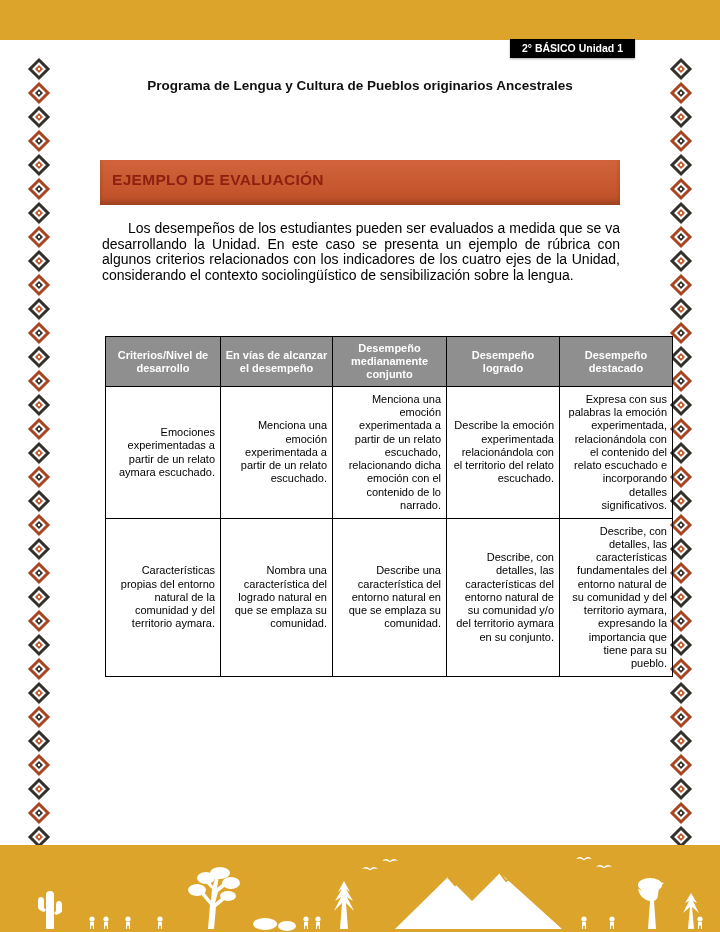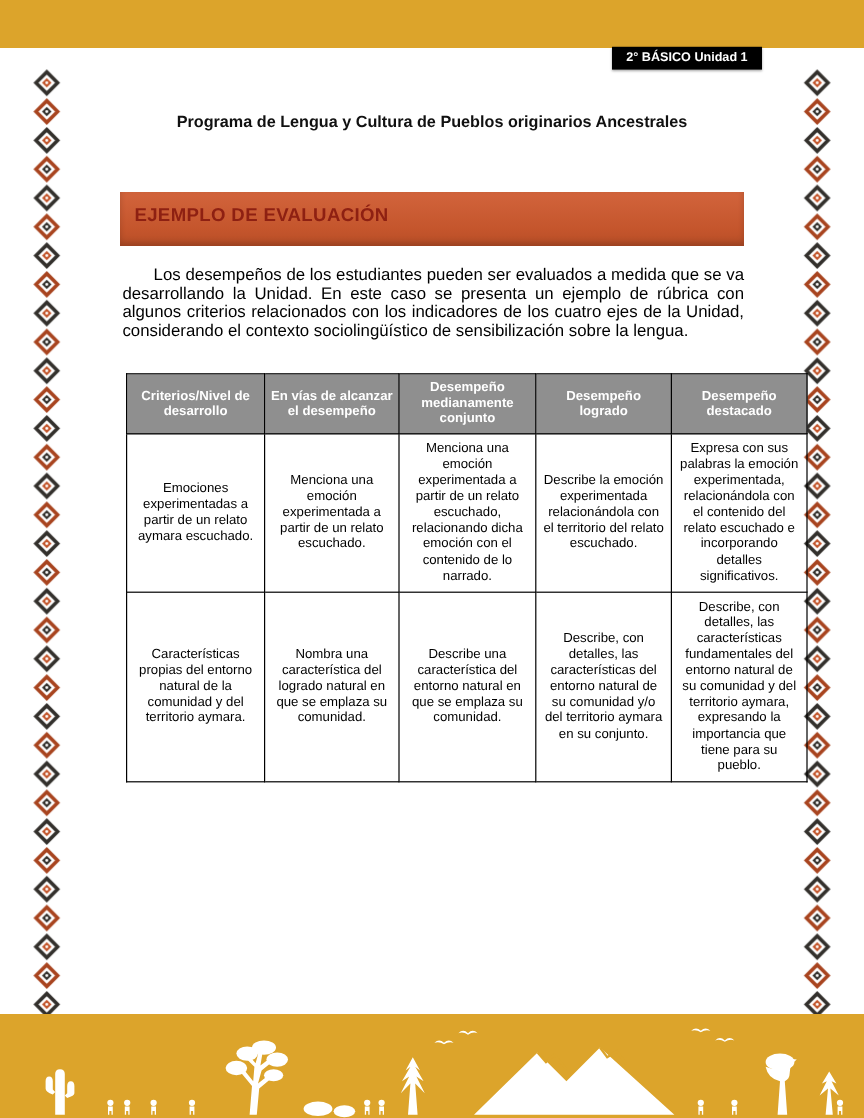--- a/index.html
+++ b/index.html
@@ -24,54 +24,54 @@
     white-space:nowrap;
   }
 
   .orn { position:absolute; top:57px; width:24px; height:788px; }
   .orn-left  { left:27px; }
   .orn-right { right:27px; }
 
   .title {
     position:absolute; top:76px; left:80px; width:560px;
     text-align:center; font-size:13.5px; font-weight:bold;
-    line-height:20px; color:#111;margin-top:16px;
+    line-height:20px; color:#111;
   }
 
   .section-bar {
     position:absolute; top:160px; left:100px; width:520px; height:45px;
     background:linear-gradient(180deg,#D2643C 0%, #C4552C 70%, #B84E27 100%);
     box-shadow:inset 0 -3px 5px rgba(0,0,0,0.18);
   }
   .section-bar h2 {
     font-family:Liberation Sans, sans-serif;
     font-size:15.5px; font-weight:bold; color:#8E2012;
     padding:11px 0 0 12px; letter-spacing:.3px;
   }
 
   .intro {
     position:absolute; top:221px; left:102px; width:518px;
     font-size:14px; line-height:15.5px; color:#000;
     text-align:justify; text-indent:26px;
   }
 
   table.rubric {
-    position:absolute; top:311px; left:105px; width:567px;
+    position:absolute; top:336px; left:105px; width:567px;
     border-collapse:collapse; table-layout:fixed;
   }
   .rubric th, .rubric td { border:1px solid #000; }
   .rubric th {
     background:#8F8F8F; color:#fff;
     font-size:11px; font-weight:bold; text-align:center;
     padding:5px 4px; height:50px; vertical-align:middle;
     line-height:13px;
   }
   .rubric td {
     font-size:11px; line-height:13.2px; color:#000;
-    padding:4px 5px; vertical-align:middle; text-align:center;
+    padding:4px 5px; vertical-align:middle; text-align:right;
   }
   tr.row-1 td { height:132px; }
   tr.row-2 td { height:158px; }
 
   .footer {
     position:absolute; bottom:0; left:0; width:720px; height:87px;
     background:#DCA42B; overflow:hidden;
   }
   .footer svg { display:block; }
 </style>

